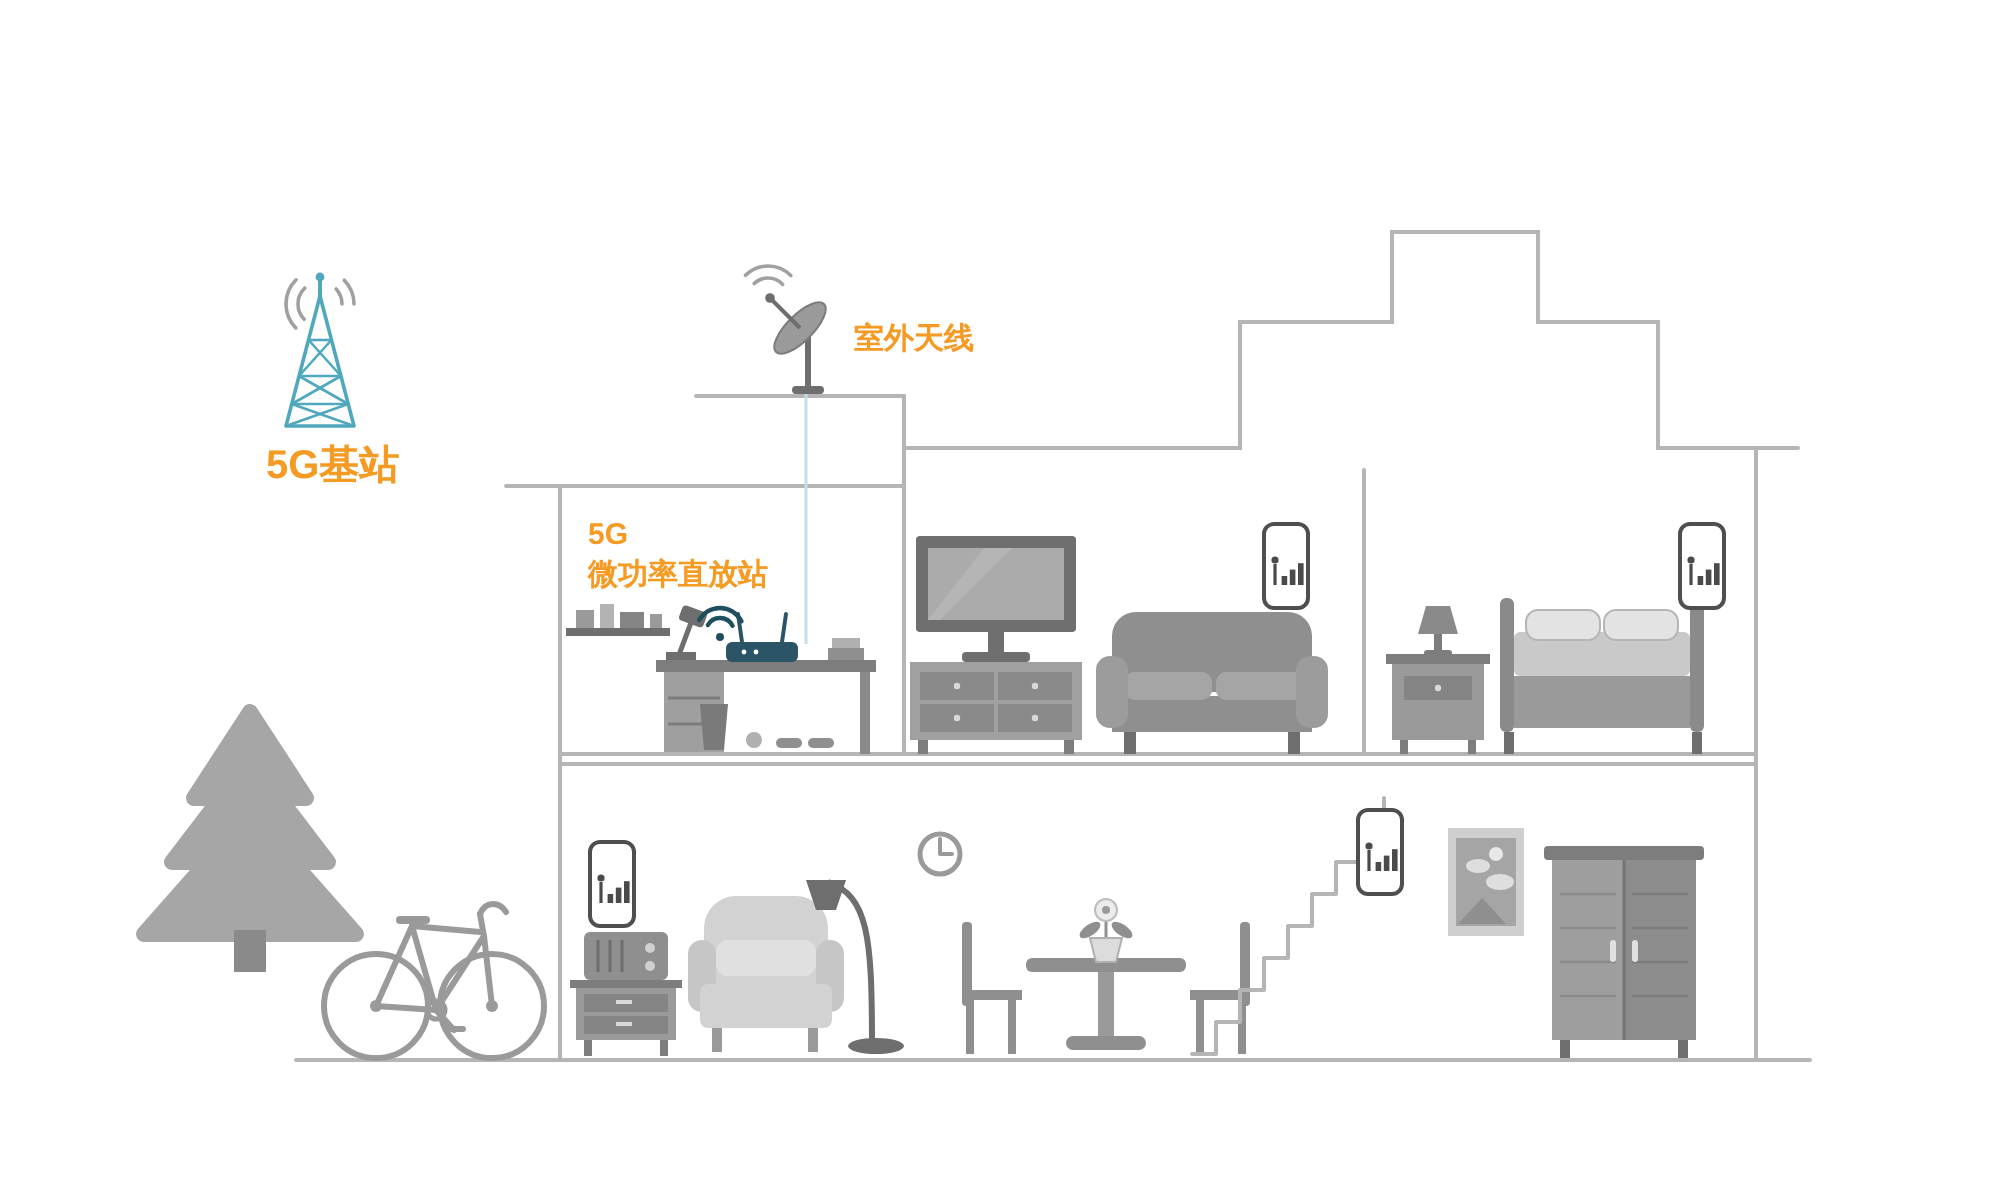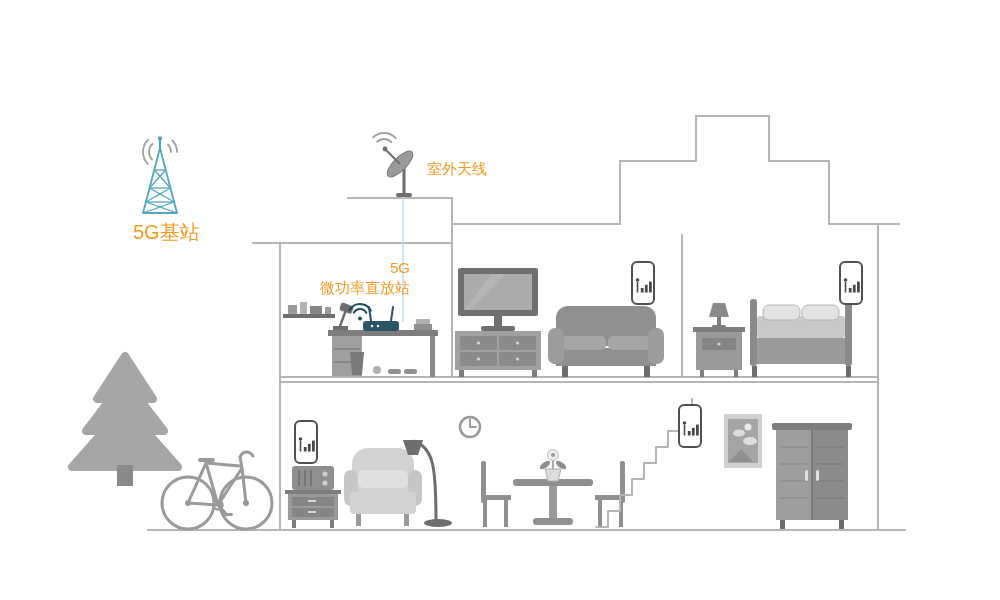--- a/index.html
+++ b/index.html
@@ -1,24 +1,24 @@
 <!DOCTYPE html>
 <html><head>
 <meta charset="utf-8">
 <style>
   html,body{margin:0;padding:0;background:#fff;}
   .canvas{
     position:relative;width:1000px;height:600px;background:#ffffff;
     overflow:hidden;font-family:"Liberation Sans",sans-serif;
   }
   .canvas svg{position:absolute;left:0;top:0;}
-  .label{position:absolute;color:#F59A23;font-weight:400;white-space:nowrap;}
+  .label{position:absolute;color:#F59A23;font-weight:700;white-space:nowrap;}
   .label-base{left:133px;top:219px;font-size:20px;}
   .label-antenna{left:427px;top:160px;font-size:15px;}
-  .label-repeater{left:294px;top:258px;width:116px;text-align:right;font-size:15px;line-height:1.3;white-space:normal;}
+  .label-repeater{left:294px;top:258px;width:116px;text-align:left;font-size:15px;line-height:1.3;white-space:normal;}
 </style>
 </head>
 <body>
 
 <div class="canvas">
 
 <svg width="1000" height="600" viewBox="0 0 1000 600">
   <defs>
     <g id="phone">
       <rect x="1" y="1" width="22" height="42" rx="5" fill="#ffffff" stroke="#4f4f4f" stroke-width="2"></rect>

